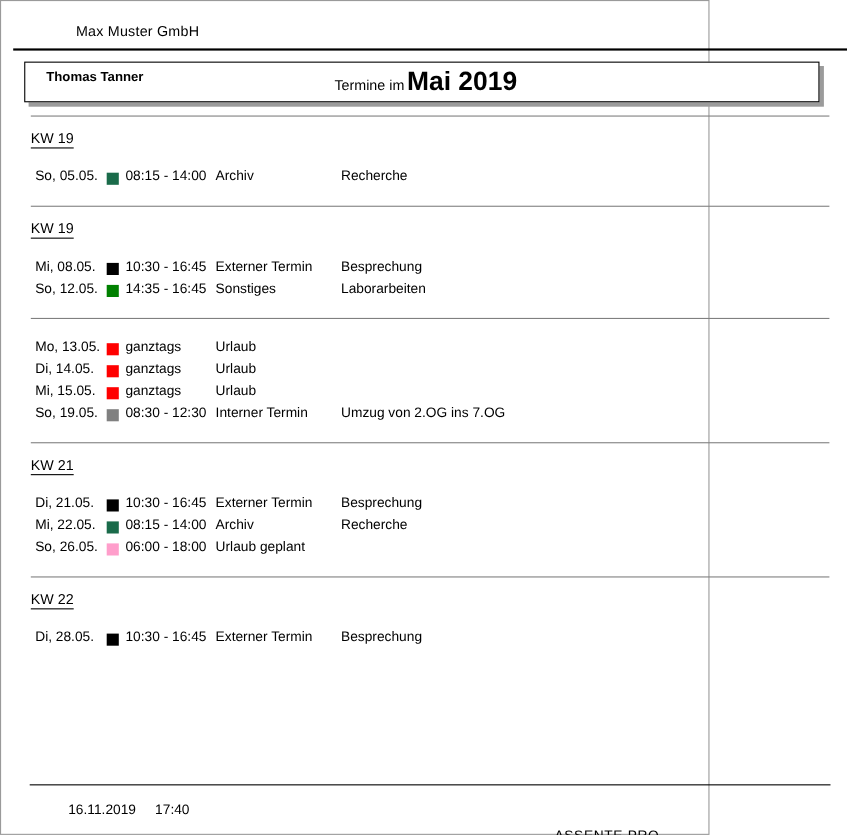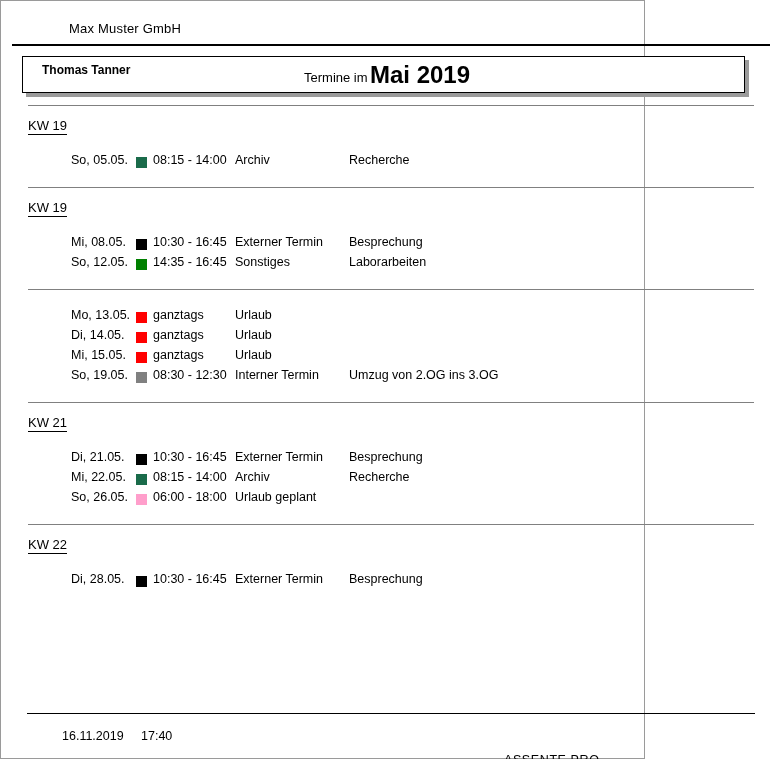--- a/index.html
+++ b/index.html
@@ -96,21 +96,20 @@
     position: relative;
     margin-left: 27px;
     margin-top: 12px;
     display: inline-block;
     font-size: 13px;
     border-bottom: 1px solid #000000;
     padding-bottom: 1px;
   }
   .appt-list {
     margin-top: 18px;
-    padding-left: 39px;
   }
   .appt-row {
     position: relative;
     height: 20px;
     font-size: 12.5px;
     white-space: nowrap;
   }
   .col-date {
     position: absolute;
     left: 31px;
@@ -237,21 +236,21 @@
             <span class="col-swatch" style="background: rgb(255, 0, 0);"></span>
             <span class="col-time">ganztags</span>
             <span class="col-cat">Urlaub</span>
             <span class="col-note"></span>
           </div>
           <div class="appt-row">
             <span class="col-date">So, 19.05.</span>
             <span class="col-swatch" style="background: rgb(128, 128, 128);"></span>
             <span class="col-time">08:30 - 12:30</span>
             <span class="col-cat">Interner Termin</span>
-            <span class="col-note">Umzug von 2.OG ins 3.OG</span>
+            <span class="col-note">Umzug von 2.OG ins 7.OG</span>
           </div>
         </div>
       </div>
       <div class="week-block">
         <div class="week-rule"></div>
         <div><div class="week-label">KW 21</div></div>
         <div class="appt-list">
           <div class="appt-row">
             <span class="col-date">Di,  21.05.</span>
             <span class="col-swatch" style="background: rgb(0, 0, 0);"></span>

